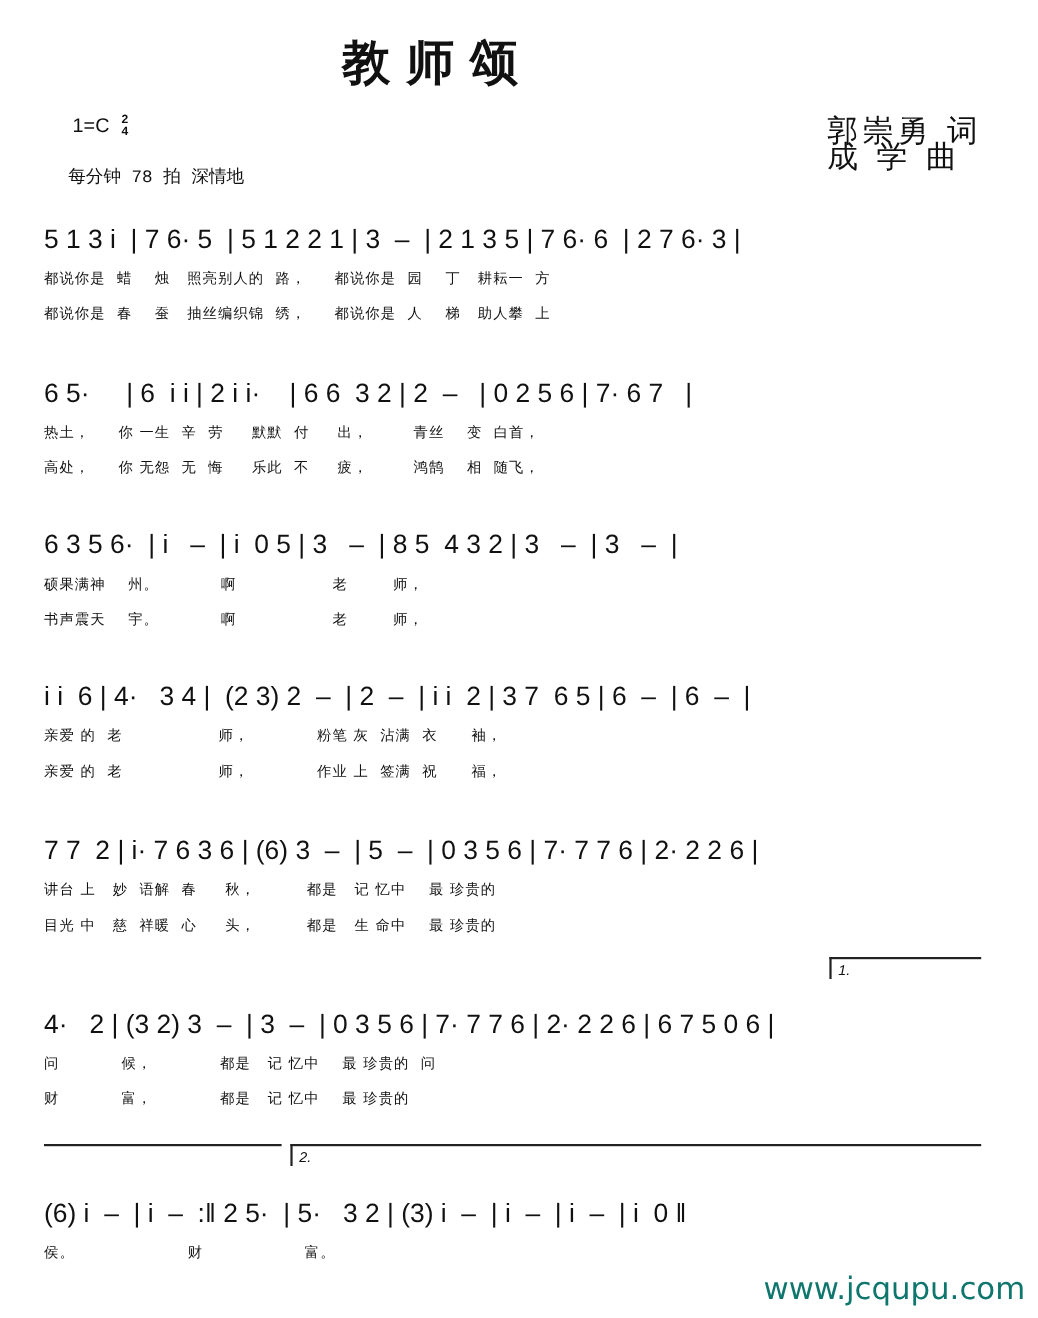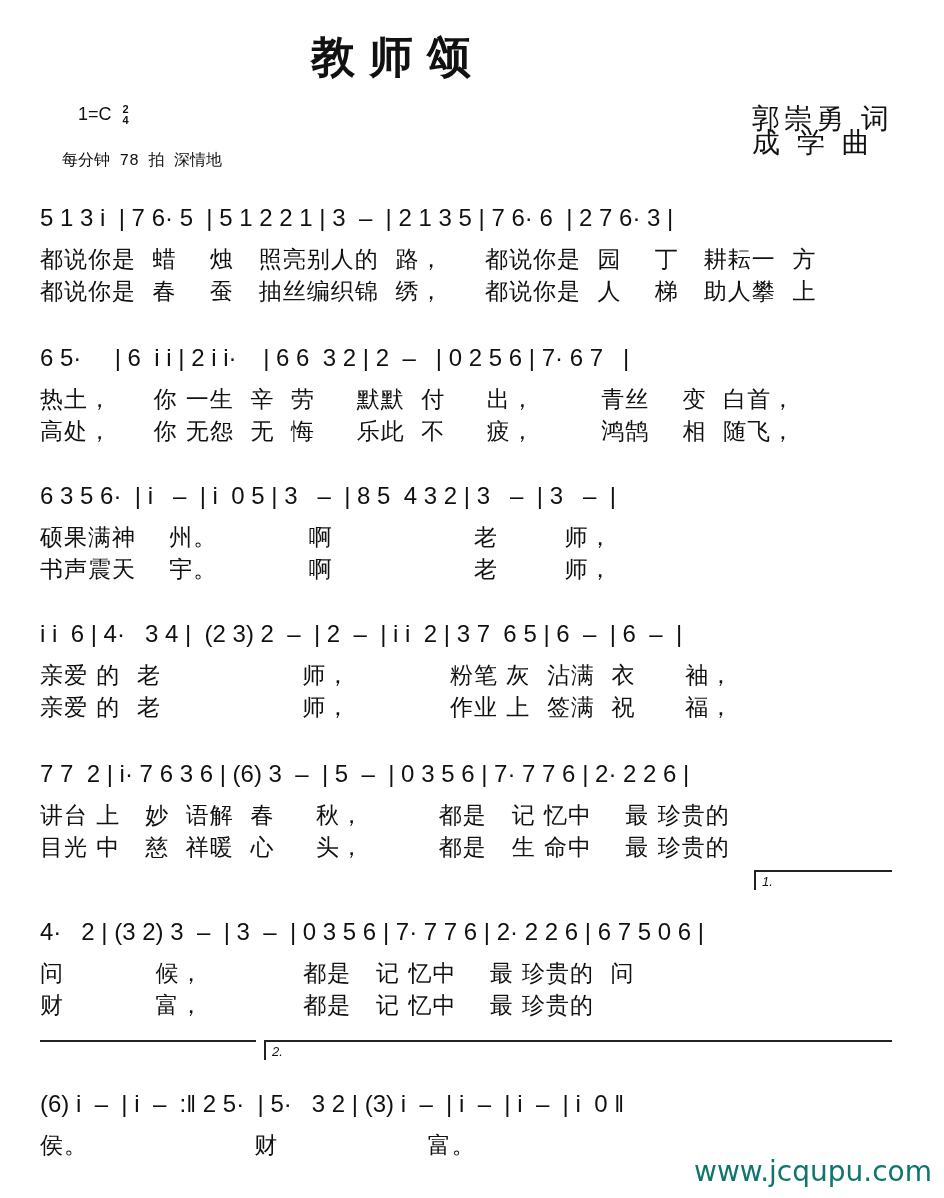--- a/index.html
+++ b/index.html
@@ -1,27 +1,27 @@
 <!DOCTYPE html>
 <html><head>
 <meta charset="utf-8">
 <style>
   html, body { margin:0; padding:0; background:#fff; }
   body { width:944px; height:1198px; position:relative; overflow:hidden; color:#111;
          font-family:"Liberation Sans", "DejaVu Sans", sans-serif; }
   .title { position:absolute; top:28px; left:0; width:796px; text-align:center;
            font-family:"DejaVu Sans", sans-serif; font-weight:bold; font-size:44px; letter-spacing:14px; }
-  .key { position:absolute; top:104px; left:66px; font-size:18px;margin-left:12px; }
+  .key { position:absolute; top:104px; left:66px; font-size:18px; }
   .key .frac { display:inline-block; vertical-align:middle; font-size:11px; line-height:11px; text-align:center; font-weight:bold; margin-left:6px; }
   .tempo { position:absolute; top:150px; left:62px; font-size:16px; font-family:Liberation Mono, monospace; }
   .credit { position:absolute; left:752px; font-size:28px; font-family:"DejaVu Sans", sans-serif; letter-spacing:4px; }
   .row { position:absolute; left:40px; width:870px; }
   .notes { position:absolute; left:0; top:12px; height:40px; font-size:24px; font-weight:normal;
            white-space:pre; font-family:"Liberation Sans", sans-serif; }
-  .lyric { position:absolute; left:0; font-size:23px; white-space:pre; font-family:"DejaVu Serif", serif; letter-spacing:1px; }
+  .lyric { position:absolute; left:0; font-size:13px; white-space:pre; font-family:"DejaVu Serif", serif; letter-spacing:1px; }
   .lyric.l1 { top:52px; }
   .lyric.l2 { top:84px; }
   .volta { position:absolute; border-top:2px solid #222; border-left:2px solid #222; height:18px; }
   .volta span { position:absolute; left:6px; top:2px; font-size:13px; font-style:italic; }
   .watermark { position:absolute; right:12px; bottom:10px; font-size:28px; color:#0f766e; font-family:"DejaVu Sans", sans-serif; }
 </style>
 </head>
 <body>
 
 <div class="title">教师颂</div>

